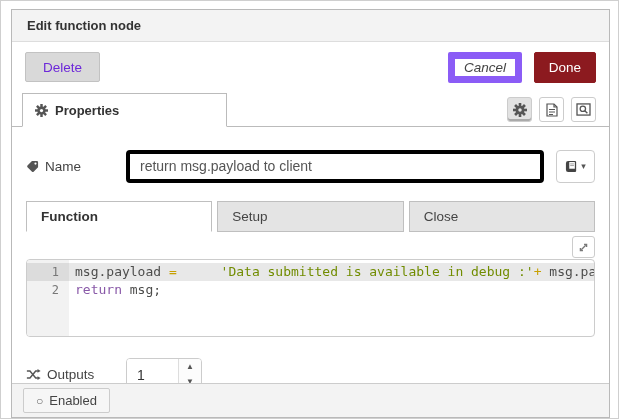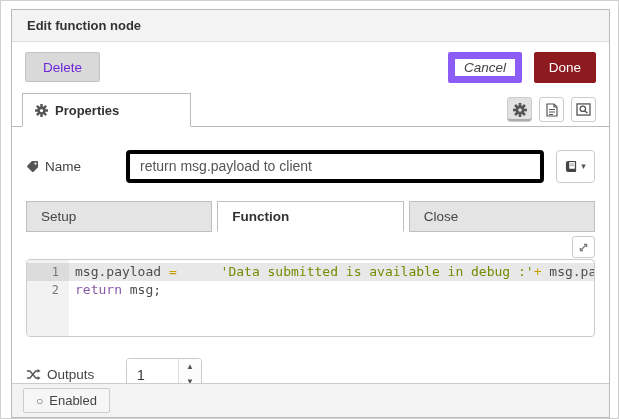--- a/index.html
+++ b/index.html
@@ -10,21 +10,21 @@
   .dlg-header { height:32px; flex:0 0 32px; background:#f3f3f3; border-bottom:1px solid #ddd; display:flex; align-items:center; padding:0 15px; font-size:13px; font-weight:bold; color:#333; }
 
   .toolbar { height:50px; flex:0 0 50px; display:flex; align-items:center; padding:0 13px; }
   .btn { font-family:"Liberation Sans", sans-serif; font-size:13.5px; cursor:pointer; }
   .btn-delete { height:30px; padding:0 17px; background:#d9d9d9; border:1px solid #c2c2c2; color:#6d28d9; border-radius:2px; }
   .toolbar .spacer { flex:1; }
   .btn-cancel { height:31px; width:74px; background:#fff; border:7px solid #8b5cf6; color:#444; border-radius:2px; margin-right:12px;font-style:italic; }
   .btn-done { height:31px; width:62px; background:var(--done-bg,#8C1A1F); border:1px solid var(--done-bg,#8C1A1F); color:#fff; border-radius:2px; }
 
   .tabbar { height:35px; flex:0 0 35px; border-bottom:1px solid #bbb; display:flex; align-items:flex-end; padding:0 13px 0 10px; }
-  .properties-tab { height:34px; width:169px; margin-bottom:-1px; background:#fff; border:1px solid #bbb; border-bottom:1px solid #fff; display:flex; align-items:center; gap:7px; padding:0 12px; font-size:13px; font-weight:bold; color:#333; cursor:pointer; }
+  .properties-tab { height:34px; width:205px; margin-bottom:-1px; background:#fff; border:1px solid #bbb; border-bottom:1px solid #fff; display:flex; align-items:center; gap:7px; padding:0 12px; font-size:13px; font-weight:bold; color:#333; cursor:pointer; }
   .tabbar .spacer { flex:1; }
   .icon-btn { width:25px; height:25px; margin-left:7px; margin-bottom:4px; border:1px solid #ccc; border-radius:3px; background:#fff; display:flex; align-items:center; justify-content:center; cursor:pointer; }
   .icon-btn.active { background:#e2e2e2; box-shadow: inset 0 -2px 0 #aaa; }
 
   .dlg-body { flex:1; padding:0 14px; overflow:hidden; }
 
   .name-row { margin-top:22px; display:flex; align-items:center; height:34px; }
   .field-label { width:100px; flex:0 0 100px; display:flex; align-items:center; gap:6px; font-size:13.5px; color:#444; }
   .name-input { flex:1; height:33px; border:4px solid #000000; border-radius:4px; padding:0 10px; font-size:14px; color:#555; font-family:"Liberation Sans", sans-serif; outline:none; }
   .lib-btn { margin-left:12px; width:39px; height:33px; border:1px solid #ccc; border-radius:4px; background:#fff; display:flex; align-items:center; justify-content:center; gap:3px; cursor:pointer; color:#555; font-size:9px; }
@@ -147,22 +147,22 @@
                 <rect x="4.6" y="2.2" width="6" height="7.2" fill="#fff"></rect>
                 <line x1="5.6" y1="4.2" x2="9.6" y2="4.2" stroke="#999"></line>
                 <line x1="5.6" y1="6" x2="9.6" y2="6" stroke="#999"></line>
               </svg>
           </span>
           <span>▾</span>
         </div>
       </div>
 
       <div class="func-tabs">
+        <div class="func-tab active">Function</div>
         <div class="func-tab">Setup</div>
-        <div class="func-tab active">Function</div>
         <div class="func-tab">Close</div>
       </div>
 
       <div class="expand-row">
         <div class="expand-btn">
           <span style="display:flex;">
             <svg width="11" height="11" viewBox="0 0 12 12">
                 <line x1="3.6" y1="8.4" x2="8.4" y2="3.6" stroke="#777" stroke-width="1.4"></line>
                 <path d="M6.6 2.6 h2.8 v2.8" fill="none" stroke="#777" stroke-width="1.4"></path>
                 <path d="M2.6 6.6 v2.8 h2.8" fill="none" stroke="#777" stroke-width="1.4"></path>

